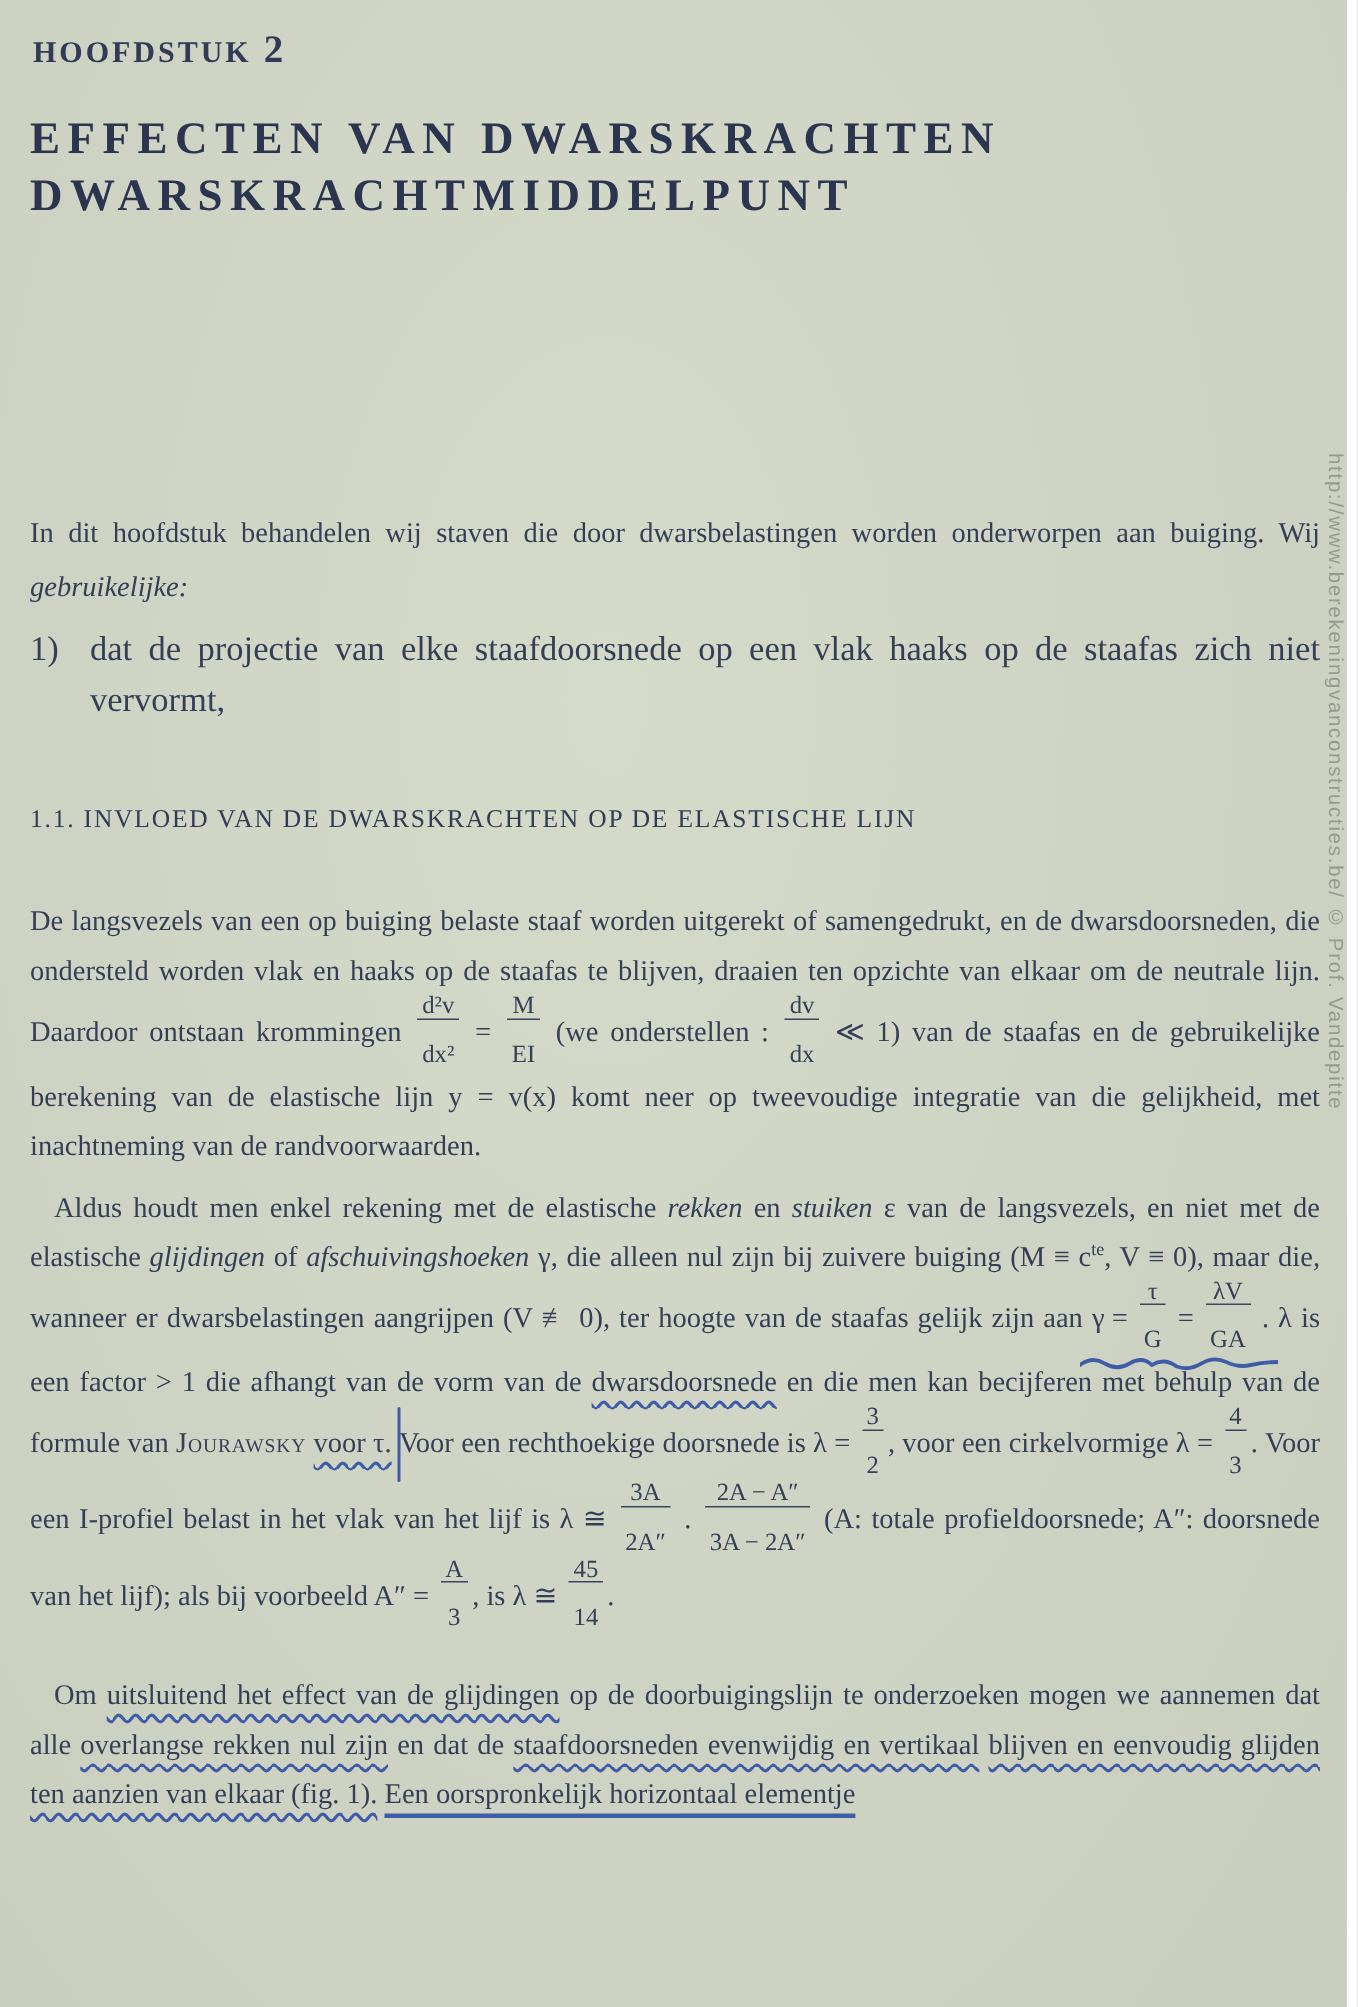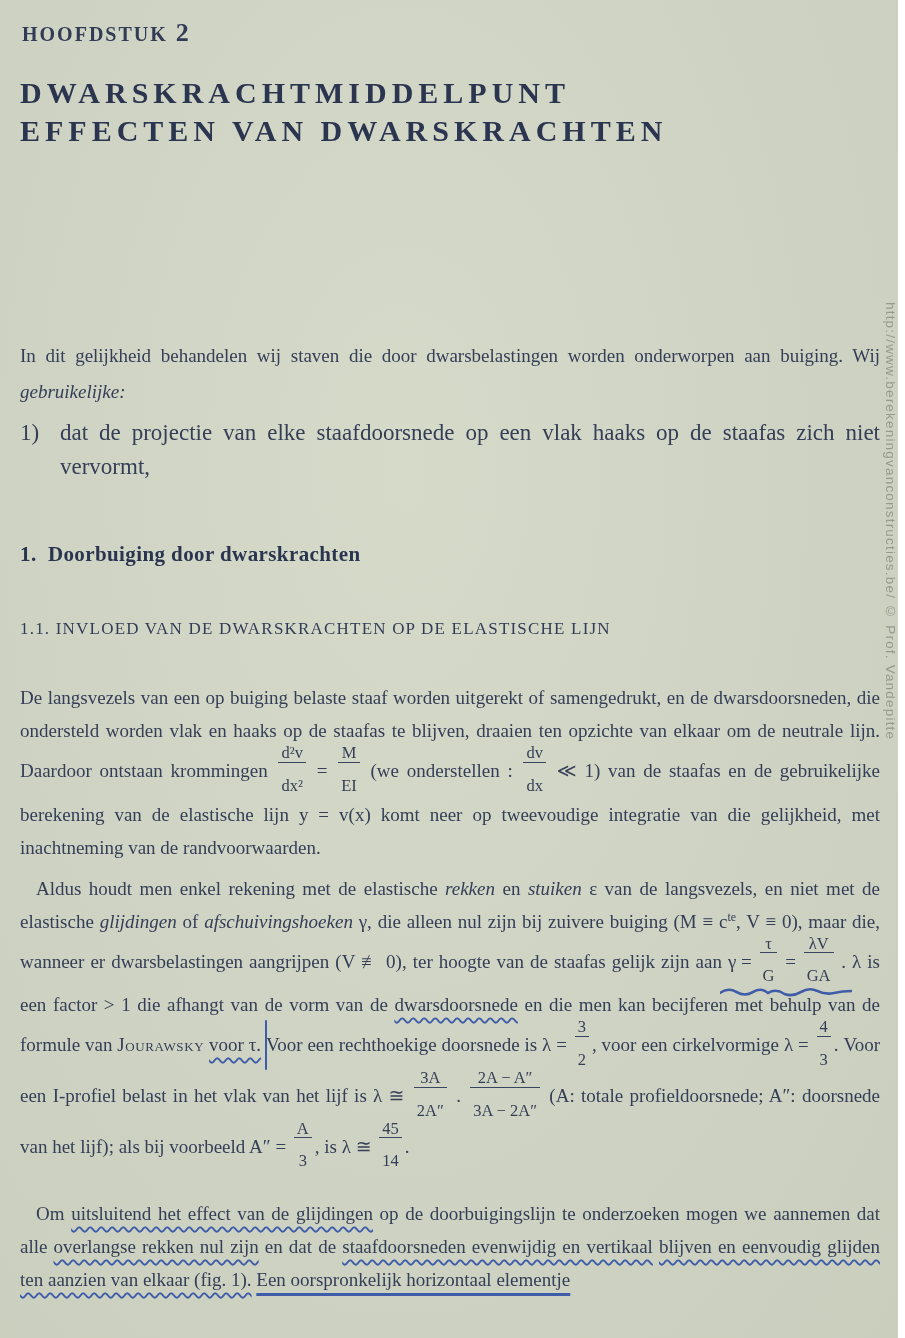--- a/index.html
+++ b/index.html
@@ -70,30 +70,29 @@
 </style>
 </head>
 <body>
 
 <div class="page">
   <div class="content">
 
     <div class="chap-line"><span>HOOFDSTUK</span><span class="chap-num">2</span></div>
 
     <div class="title">
+      <div>EFFECTEN VAN DWARSKRACHTEN</div>
       <div>DWARSKRACHTMIDDELPUNT</div>
-      <div>EFFECTEN VAN DWARSKRACHTEN</div>
     </div>
 
-    <div class="intro"><span>In dit gelijkheid behandelen wij staven die door dwarsbelastingen worden onderworpen aan buiging. Wij </span><span class="it">gebruikelijke:</span></div>
+    <div class="intro"><span>In dit hoofdstuk behandelen wij staven die door dwarsbelastingen worden onderworpen aan buiging. Wij </span><span class="it">gebruikelijke:</span></div>
 
     <div class="list-item"><span class="item-num">1)</span><span>dat de projectie van elke staafdoorsnede op een vlak haaks op de staafas zich niet vervormt,</span></div>
 
 
-    <div class="h2"><span>1.</span>&nbsp;&nbsp;<span>Doorbuiging door dwarskrachten</span></div>
 
     <div class="h3">1.1. INVLOED VAN DE DWARSKRACHTEN OP DE ELASTISCHE LIJN</div>
 
     <div class="para para-elastic"><span>De langsvezels van een op buiging belaste staaf worden uitgerekt of samengedrukt, en de dwarsdoorsneden, die ondersteld worden vlak en haaks op de staafas te blijven, draaien ten opzichte van elkaar om de neutrale lijn. Daardoor ontstaan krommingen </span><span class="frac"><span class="fnum">d²v</span><span class="fden">dx²</span></span><span> = </span><span class="frac"><span class="fnum">M</span><span class="fden">EI</span></span><span> (we onderstellen : </span><span class="frac"><span class="fnum">dv</span><span class="fden">dx</span></span><span> ≪ 1) van de staafas en de gebruikelijke berekening van de elastische lijn y = v(x) komt neer op tweevoudige integratie van die gelijkheid, met inachtneming van de randvoorwaarden.</span></div>
 
     <div class="para para-glijding"><span>Aldus houdt men enkel rekening met de elastische </span><span class="it">rekken</span><span> en </span><span class="it">stuiken</span><span> ε van de langsvezels, en niet met de elastische </span><span class="it">glijdingen</span><span> of </span><span class="it">afschuivingshoeken</span><span> γ, die alleen nul zijn bij zuivere buiging (M ≡ c</span><sup>te</sup><span>, V ≡ 0), maar die, wanneer er dwarsbelastingen aangrijpen (V ≢ 0), ter hoogte van de staafas gelijk zijn aan </span><span class="pen-group"><span>γ = </span><span class="frac"><span class="fnum">τ</span><span class="fden">G</span></span><span> = </span><span class="frac"><span class="fnum">λV</span><span class="fden">GA</span></span><span> .</span><svg class="pen-wave-svg" viewBox="0 0 160 12" preserveAspectRatio="none">
             <path d="M0 8 Q 10 2 20 7 T 40 7 T 58 8 Q 68 3 78 9 Q 88 12 98 7 T 118 6 T 138 8 T 160 6" fill="none" stroke="#3f5ca8" stroke-width="2.6" stroke-linecap="round"></path>
           </svg></span><span> λ is een factor &gt; 1 die afhangt van de vorm van de </span><span class="pen-wavy">dwarsdoorsnede</span><span> en die men kan becijferen met behulp van de formule van </span><span class="sc">Jourawsky</span><span> </span><span class="pen-wavy pen-hook">voor τ.</span><span> Voor een rechthoekige doorsnede is λ = </span><span class="frac"><span class="fnum">3</span><span class="fden">2</span></span><span>, voor een cirkelvormige λ = </span><span class="frac"><span class="fnum">4</span><span class="fden">3</span></span><span>. Voor een I-profiel belast in het vlak van het lijf is λ ≅ </span><span class="frac"><span class="fnum">3A</span><span class="fden">2A″</span></span><span> . </span><span class="frac"><span class="fnum">2A − A″</span><span class="fden">3A − 2A″</span></span><span> (A: totale profieldoorsnede; A″: doorsnede van het lijf); als bij voorbeeld A″ = </span><span class="frac"><span class="fnum">A</span><span class="fden">3</span></span><span>, is λ ≅ </span><span class="frac"><span class="fnum">45</span><span class="fden">14</span></span><span>.</span></div>
 
     <div class="para para-effect"><span>Om </span><span class="pen-wavy">uitsluitend het effect van de glijdingen</span><span> op de doorbuigingslijn te onderzoeken mogen we aannemen dat alle </span><span class="pen-wavy">overlangse rekken nul zijn</span><span> en dat de </span><span class="pen-wavy">staafdoorsneden evenwijdig en vertikaal</span><span> </span><span class="pen-wavy">blijven en eenvoudig glijden ten aanzien van elkaar (fig. 1).</span><span> </span><span class="pen-solid">Een oorspronkelijk horizontaal elementje</span></div>

